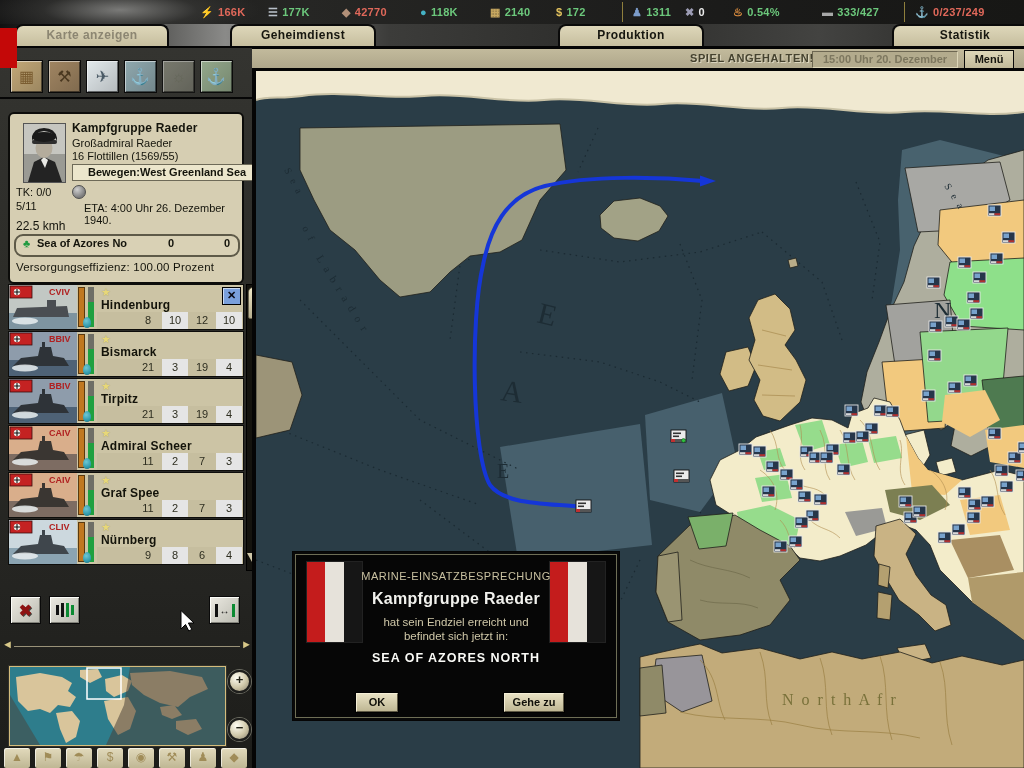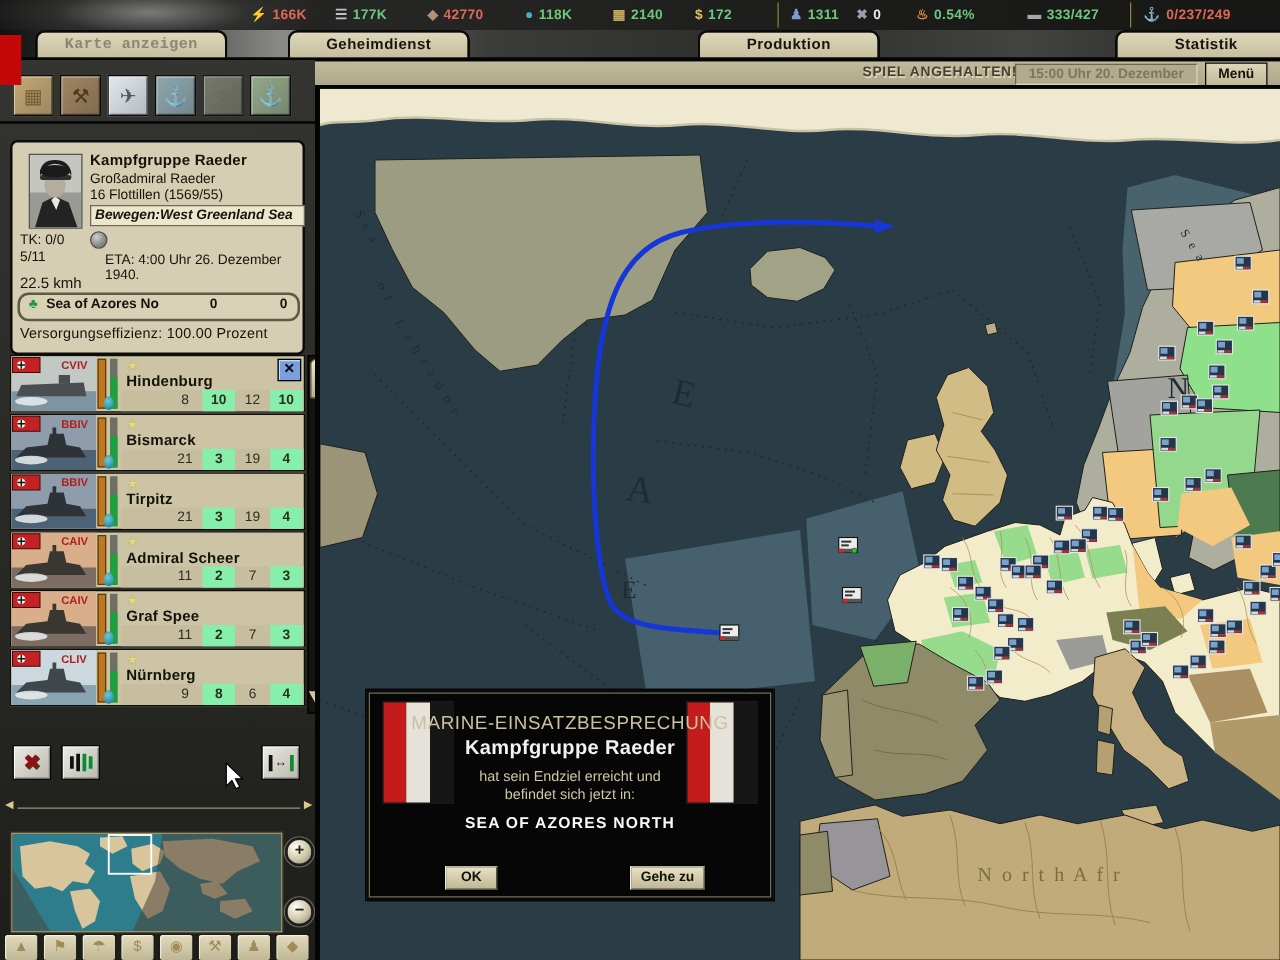--- a/index.html
+++ b/index.html
@@ -29,21 +29,21 @@
     display:flex;align-items:center;justify-content:center;font-size:16px;}
   #sidebar-divider{position:absolute;left:0;top:49px;width:252px;height:2px;background:#060606;}
   
   #unit-panel{position:absolute;left:8px;top:64px;width:232px;height:168px;background:#d6ceb2;
     border:2px solid #0c0c0a;border-radius:6px;color:#14140c;}
   #portrait{position:absolute;left:13px;top:9px;width:41px;height:58px;border:1px solid #555;background:#bbb;}
   #unit-name{position:absolute;left:62px;top:7px;font-size:12px;font-weight:bold;letter-spacing:.2px;}
   #unit-commander{position:absolute;left:62px;top:23px;font-size:11px;}
   #unit-comp{position:absolute;left:62px;top:36px;font-size:11px;}
   #move-box{position:absolute;left:62px;top:50px;width:167px;height:15px;background:#ece6cc;
-    border:1px solid #6e6a58;font-size:11px;font-weight:bold;line-height:14px;padding-left:3px;white-space:nowrap;overflow:hidden;font-style:italic;}
+    border:1px solid #6e6a58;font-size:11px;font-weight:bold;line-height:14px;padding-left:15px;white-space:nowrap;overflow:hidden;}
   #tk-label{position:absolute;left:6px;top:72px;font-size:11px;}
   #pos-label{position:absolute;left:6px;top:86px;font-size:11px;}
   #eta-disc{position:absolute;left:62px;top:71px;width:12px;height:12px;border-radius:50%;
     background:radial-gradient(circle at 35% 30%,#cfcfcf,#7c7c7c 70%);border:1px solid #4e4e4e;}
   #eta-label{position:absolute;left:74px;top:88px;font-size:11px;}
   #speed-label{position:absolute;left:6px;top:105px;font-size:12px;}
   #home-label{position:absolute;left:68px;top:101px;font-size:11px;}
   #mission-bar{position:absolute;left:4px;top:120px;width:222px;height:19px;border:2px solid #5e5a48;
     border-radius:9px;background:#d9d1b5;font-size:11px;font-weight:bold;line-height:15px;}
   #mission-icon{position:absolute;left:7px;top:0px;color:#1f9a40;font-size:11px;}
@@ -55,21 +55,21 @@
   #fleet{position:absolute;left:8px;top:236px;width:236px;}
   .ship{position:relative;width:236px;height:46px;margin-bottom:1px;background:#ccc4a5;border:1px solid #0d0d0b;box-sizing:border-box;}
   .ship .thumb{position:absolute;left:0;top:0;}
   .bar-str{position:absolute;left:69px;top:2px;width:7px;height:40px;background:#c07820;border:1px solid #5a3a10;box-sizing:border-box;}
   .bar-org{position:absolute;left:79px;top:2px;width:6px;height:40px;background:#6e6e66;}
   .bar-org i{position:absolute;left:0;bottom:0;width:6px;height:62%;background:#1fa040;}
   .ship .star{position:absolute;left:92px;top:1px;color:#e8d878;font-size:11px;text-shadow:0 0 1px #887;}
   .ship .sname{position:absolute;left:92px;top:13px;font-size:12px;font-weight:bold;color:#13130a;letter-spacing:.2px;}
   .statrow{position:absolute;left:88px;top:27px;width:146px;height:17px;background:#c6be9f;}
   .stat{position:absolute;top:0;width:26px;height:17px;font-size:11px;color:#2e2e20;text-align:center;line-height:17px;}
-  .stat.dark{background:#86efac;font-weight:bold;}
+  .stat.dark{background:#e5e5e5;}
   .droplet{position:absolute;left:74px;top:32px;width:8px;height:11px;background:radial-gradient(circle at 40% 35%,#6fc8d4,#2e98aa 65%,#1d6a78);
     border-radius:50% 50% 50% 50%/58% 58% 42% 42%;}
   .ship-close{position:absolute;left:213px;top:2px;width:17px;height:16px;background:#7aa0dc;border:1px solid #000;
     box-shadow:inset 1px 1px 0 rgba(255,255,255,.6);color:#0a0a14;font-size:11px;font-weight:bold;text-align:center;line-height:15px;}
   
   #fleet-scroll{position:absolute;left:246px;top:236px;width:12px;height:285px;background:#14130e;border:1px solid #000;}
   #fleet-scroll .handle{position:absolute;left:1px;top:2px;width:8px;height:30px;
     background:linear-gradient(#efe7c6,#b6ae8e);border:1px solid #68624e;border-radius:5px 5px 2px 2px;}
   #fleet-scroll .down-arrow{position:absolute;left:0px;top:268px;width:0;height:0;
     border-left:5px solid transparent;border-right:5px solid transparent;border-top:9px solid #cfc7a8;}
@@ -104,21 +104,21 @@
   #menu-button{position:absolute;left:712px;top:1px;width:48px;height:17px;background:linear-gradient(#ddd6b8,#c2ba9a);
     border:1px solid #0a0a0a;color:#14140e;font-size:11px;font-weight:bold;text-align:center;line-height:16px;}
   #map-frame{position:absolute;left:0;top:20px;width:772px;height:700px;background:#050505;
     border-top:3px solid #050505;border-left:4px solid #050505;box-sizing:border-box;}
   #map-svg{display:block;}
   
   #dialog{position:absolute;left:292px;top:551px;width:326px;height:168px;background:#060606;
     border:1px solid #050505;box-shadow:inset 0 0 0 2px #090909,inset 0 0 0 3px #6e6e56;z-index:30;}
   .dlg-flag{position:absolute;top:9px;width:55px;height:80px;border:1px solid #222;display:flex;}
   .dlg-flag i{flex:1;}
-  #dialog-title{position:absolute;left:0;top:18px;width:100%;text-align:center;color:#c9c1a1;font-size:15px;letter-spacing:.5px;}
+  #dialog-title{position:absolute;left:0;top:18px;width:100%;text-align:center;color:#c9c1a1;font-size:11px;letter-spacing:.5px;}
   #dialog-unit{position:absolute;left:0;top:38px;width:100%;text-align:center;color:#f2f2ee;font-size:16px;font-weight:bold;letter-spacing:.3px;}
   .dlg-line{position:absolute;left:0;width:100%;text-align:center;color:#cfc7a8;font-size:11.5px;}
   #dialog-dest{position:absolute;left:0;top:99px;width:100%;text-align:center;color:#fafaf6;font-size:12.5px;font-weight:bold;letter-spacing:1px;}
   .dlg-btn{position:absolute;top:141px;height:17px;background:linear-gradient(#e8e1c3,#bfb794);
     border-top:1px solid #f4eed6;border-left:1px solid #f4eed6;border-bottom:1px solid #5e5844;border-right:1px solid #5e5844;
     box-shadow:0 0 0 1px #000;color:#10100a;font-size:11px;font-weight:bold;text-align:center;line-height:16px;}
 </style>
 </head>
 <body>
 
@@ -165,21 +165,21 @@
     </div>
     <div class="res-item" style="left: 915px;">
       <span class="ric" style="color: rgb(200, 168, 96);">⚓</span>
       <span style="color: rgb(224, 104, 90);">0/237/249</span>
     </div>
     <div class="res-sep" style="left: 622px;"></div>
     <div class="res-sep" style="left: 904px;"></div>
   </div>
 
 <div id="tab-bar">
-    <div class="tab active" style="left: 28px; width: 150px; font-family: Liberation Mono, monospace;">Karte anzeigen</div>
+    <div class="tab active" style="left: 15px; width: 150px;">Karte anzeigen</div>
     <div class="tab" style="left: 230px; width: 142px;">Geheimdienst</div>
     <div class="tab" style="left: 558px; width: 142px;">Produktion</div>
     <div class="tab" style="left: 892px; width: 142px;">Statistik</div>
   </div>
 <div id="flag-corner"></div>
 
 <div id="sidebar">
   <div id="toolbar">
       <div class="tool-btn" style="left: 10px; background: linear-gradient(135deg, rgb(194, 168, 120), rgba(0, 0, 0, 0.2)), rgb(194, 168, 120); color: rgb(122, 92, 48);">▦</div>
       <div class="tool-btn" style="left: 48px; background: linear-gradient(135deg, rgb(160, 133, 98), rgba(0, 0, 0, 0.2)), rgb(160, 133, 98); color: rgb(74, 56, 32);">⚒</div>

